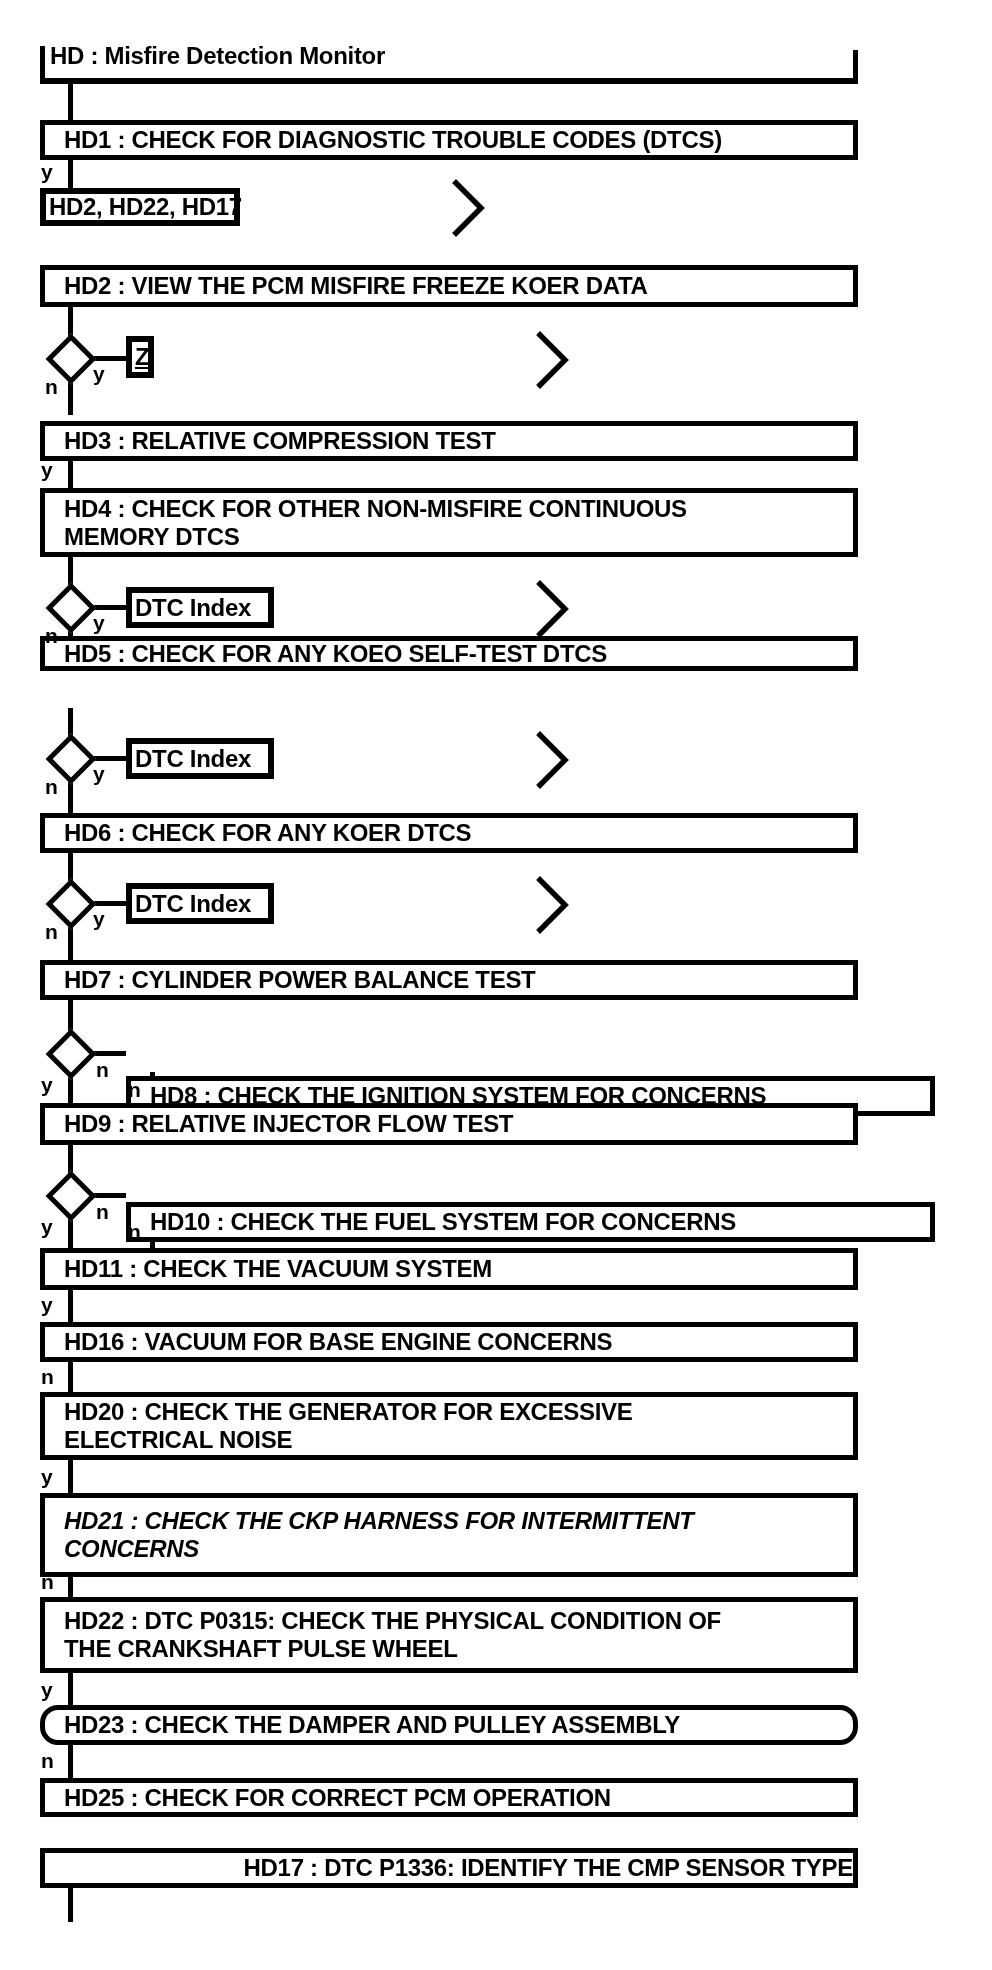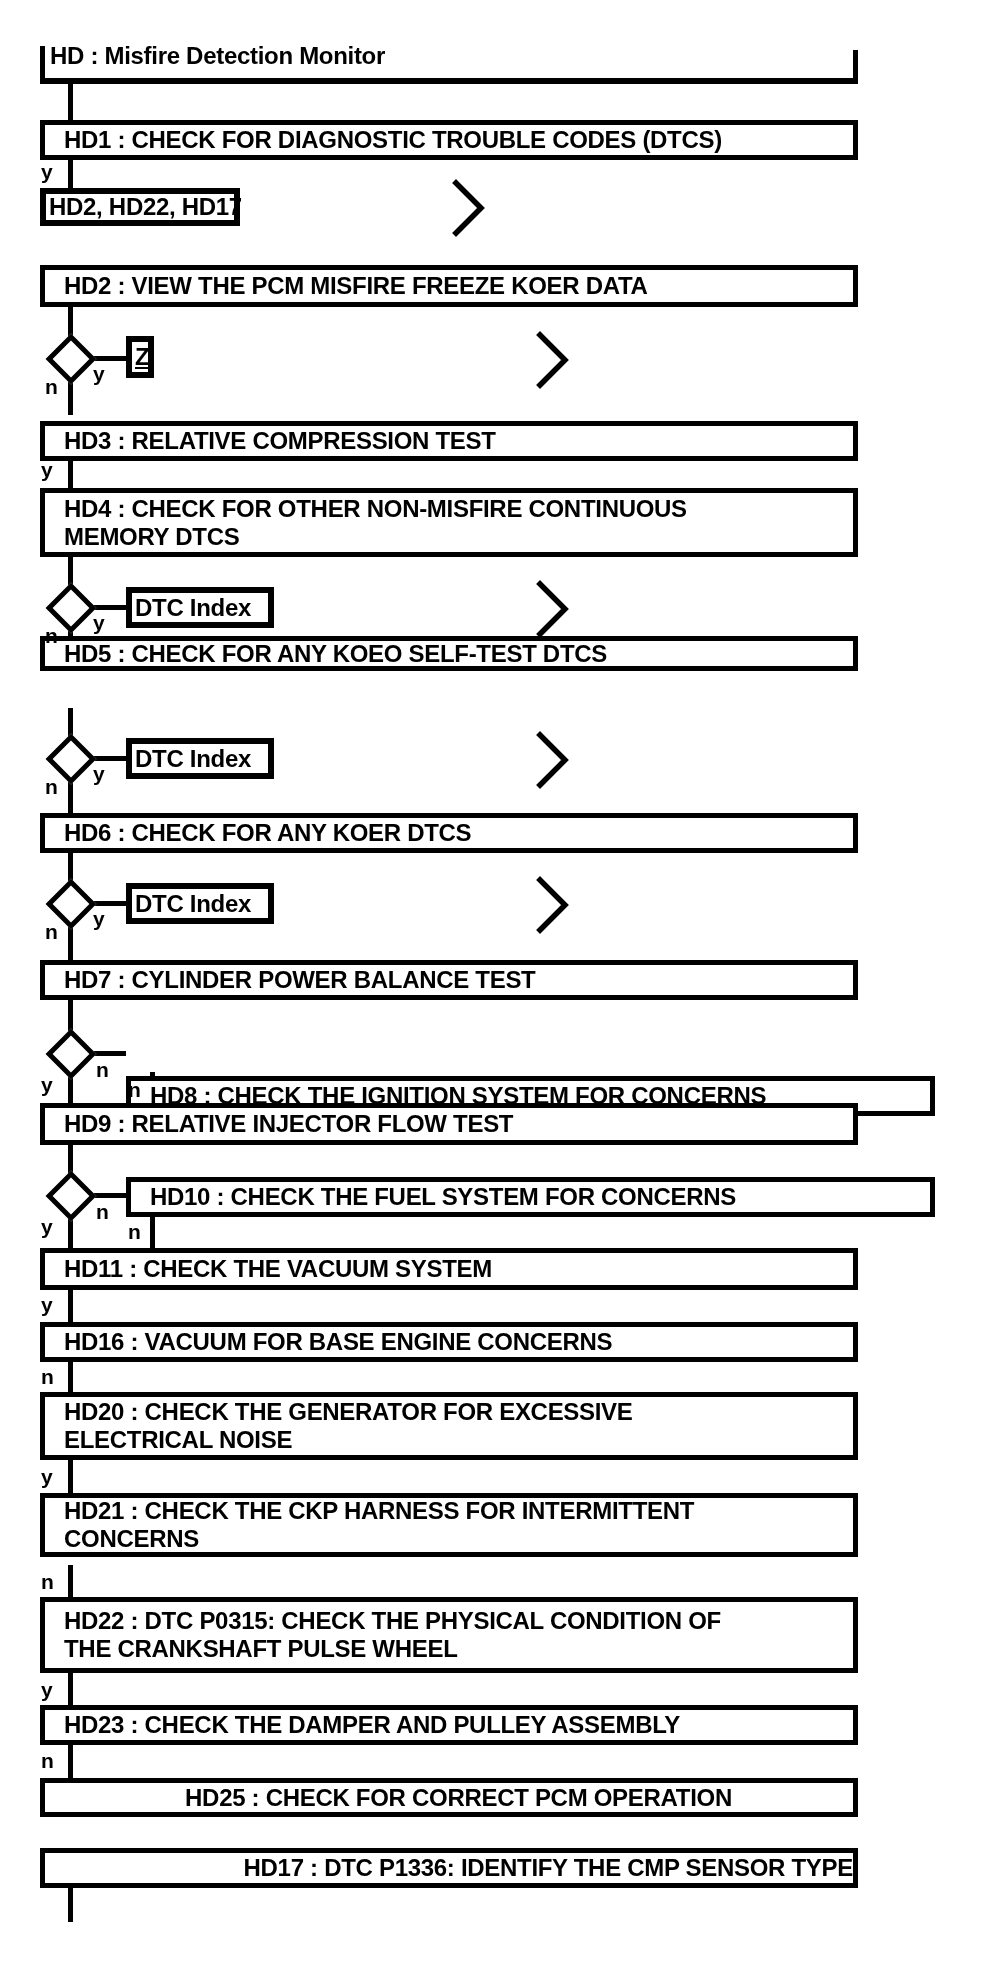--- a/index.html
+++ b/index.html
@@ -156,21 +156,21 @@
   <div class="vline" style="left:150px; top:1072px; height:31px;"></div>
 
   <div class="node" style="top:1103px; height:42px;">
     <span class="txt">HD9 : RELATIVE INJECTOR FLOW TEST</span>
   </div>
   <div class="vline" style="left:68px; top:1145px; height:33px;"></div>
   <div class="diamond" style="left:53px; top:1178px;"></div>
   <div class="hline" style="left:87px; top:1193px; width:39px;"></div>
   <span class="lbl" style="left:96px; top:1201px;">n</span>
   <span class="lbl" style="left:41px; top:1216px;">y</span>
-  <div class="node offset" style="top:1177px; height:40px;">
+  <div class="node offset" style="top:1202px; height:40px;">
     <span class="txt">HD10 : CHECK THE FUEL SYSTEM FOR CONCERNS</span>
   </div>
   <span class="lbl" style="left:128px; top:1221px;">n</span>
   <div class="vline" style="left:68px; top:1214px; height:34px;"></div>
   <div class="vline" style="left:150px; top:1217px; height:31px;"></div>
 
   <div class="node" style="top:1248px; height:42px;">
     <span class="txt">HD11 : CHECK THE VACUUM SYSTEM</span>
   </div>
   <span class="lbl" style="left:41px; top:1294px;">y</span>
@@ -182,41 +182,41 @@
   <span class="lbl" style="left:41px; top:1366px;">n</span>
   <div class="vline" style="left:68px; top:1362px; height:30px;"></div>
 
   <div class="node" style="top:1392px; height:68px;">
     <span class="txt">HD20 : CHECK THE GENERATOR FOR EXCESSIVE
 ELECTRICAL NOISE</span>
   </div>
   <span class="lbl" style="left:41px; top:1466px;">y</span>
   <div class="vline" style="left:68px; top:1460px; height:33px;"></div>
 
-  <div class="node" style="top:1493px; height:64px;">
+  <div class="node" style="top:1493px; height:84px;font-style:italic;">
     <span class="txt">HD21 : CHECK THE CKP HARNESS FOR INTERMITTENT
 CONCERNS</span>
   </div>
   <span class="lbl" style="left:41px; top:1571px;">n</span>
   <div class="vline" style="left:68px; top:1565px; height:32px;"></div>
 
   <div class="node" style="top:1597px; height:76px;">
     <span class="txt">HD22 : DTC P0315: CHECK THE PHYSICAL CONDITION OF
 THE CRANKSHAFT PULSE WHEEL</span>
   </div>
   <span class="lbl" style="left:41px; top:1679px;">y</span>
   <div class="vline" style="left:68px; top:1673px; height:32px;"></div>
 
-  <div class="node" style="top:1705px; height:40px;">
+  <div class="node" style="top:1705px; height:40px;border-radius:18px;">
     <span class="txt">HD23 : CHECK THE DAMPER AND PULLEY ASSEMBLY</span>
   </div>
   <span class="lbl" style="left:41px; top:1750px;">n</span>
   <div class="vline" style="left:68px; top:1745px; height:33px;"></div>
 
-  <div class="node" style="top:1778px; height:39px;text-align:center;">
+  <div class="node" style="top:1778px; height:39px;">
     <span class="txt">HD25 : CHECK FOR CORRECT PCM OPERATION</span>
   </div>
 
   <div class="node" style="top:1848px; height:40px;align-items:flex-end;">
     <span class="txt">HD17 : DTC P1336: IDENTIFY THE CMP SENSOR TYPE</span>
   </div>
   <div class="vline" style="left:68px; top:1888px; height:34px;"></div>
 
 </div>
 

